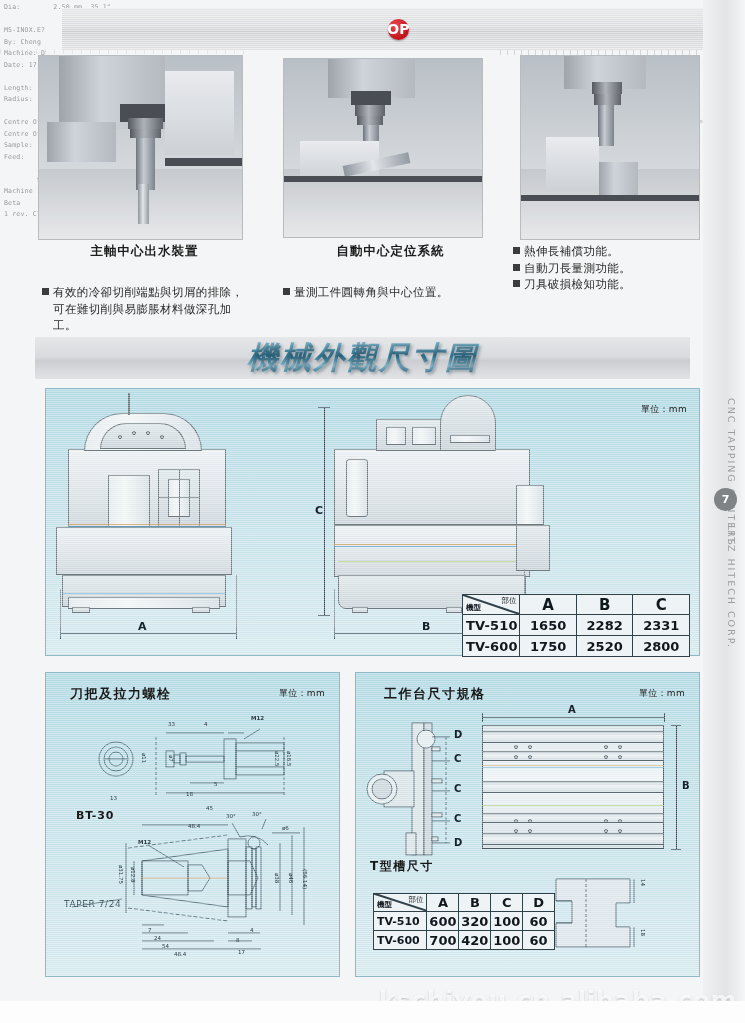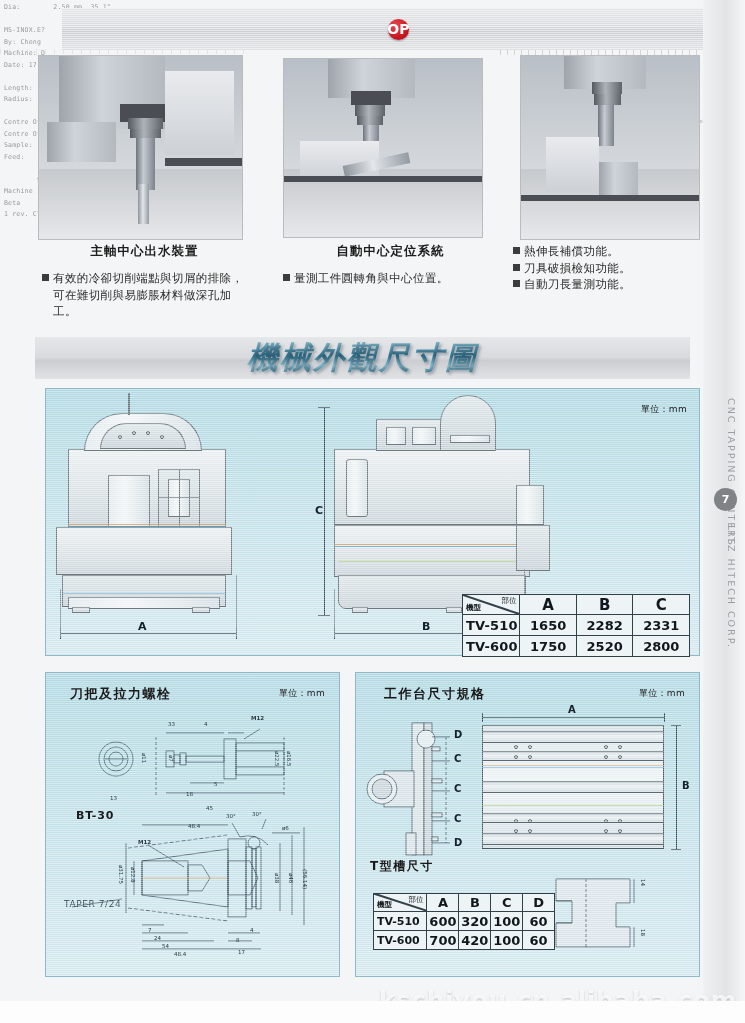--- a/index.html
+++ b/index.html
@@ -91,21 +91,21 @@
   .pring{position:absolute;background:linear-gradient(to right,#55595f,#aeb3ba 45%,#5e6268);}
   .pdark{position:absolute;background:#4a4d53;}
   .pnozzle{position:absolute;background:linear-gradient(to right,#8d949c,#e3e6ea 45%,#939aa2);}
   .plight{position:absolute;background:linear-gradient(to bottom,#e9ebee,#cdd1d6);}
 
   
   .cap { position:absolute; color:#2a2a2a; }
   .cap .ctitle {
     font-family:"DejaVu Sans","Liberation Sans",sans-serif;
     font-weight:bold; font-size:12.5px; text-align:center;
-    letter-spacing:1px; color:#1d1d1d; margin-bottom:10px;
+    letter-spacing:1px; color:#1d1d1d; margin-bottom:24px;
   }
   .cap .bullet-line {
     display:flex; font-size:11.5px; line-height:16.5px; color:#2b2b2b;
     letter-spacing:.4px;
   }
   .cap .bullet-line .bsq {
     flex:0 0 auto; width:7px;height:7px;background:#3c3c3c;
     margin:4px 4px 0 0;
   }
   .cap .bullet-line .btxt{ flex:1 1 auto; text-indent:0; }
@@ -330,25 +330,25 @@
     </div>
   </div>
 
   <div class="cap" id="cap3">
     <div class="bullet-line">
       <span class="bsq"></span>
       <span class="btxt">熱伸長補償功能。</span>
     </div>
     <div class="bullet-line">
       <span class="bsq"></span>
-      <span class="btxt">刀具破損檢知功能。</span>
+      <span class="btxt">自動刀長量測功能。</span>
     </div>
     <div class="bullet-line">
       <span class="bsq"></span>
-      <span class="btxt">自動刀長量測功能。</span>
+      <span class="btxt">刀具破損檢知功能。</span>
     </div>
   </div>
 
   <div id="sec-banner">
     <div class="zh">機械外觀尺寸圖</div>
   </div>
 
   <div class="panel" id="panelMain">
     <div class="unit" style="right:12px;top:14px;">單位：mm</div>
 

